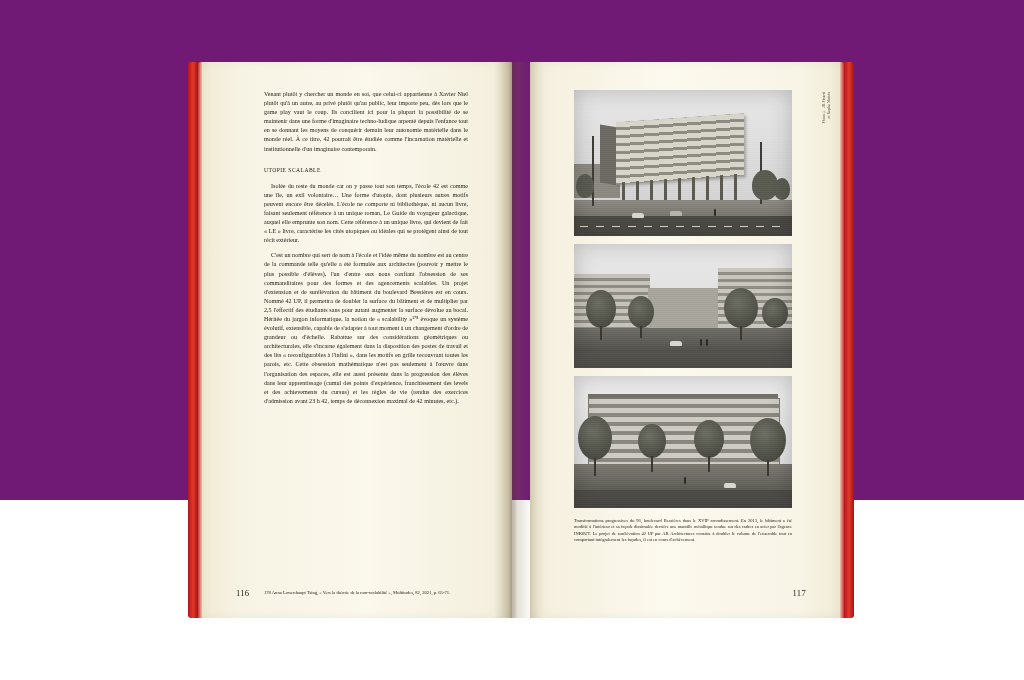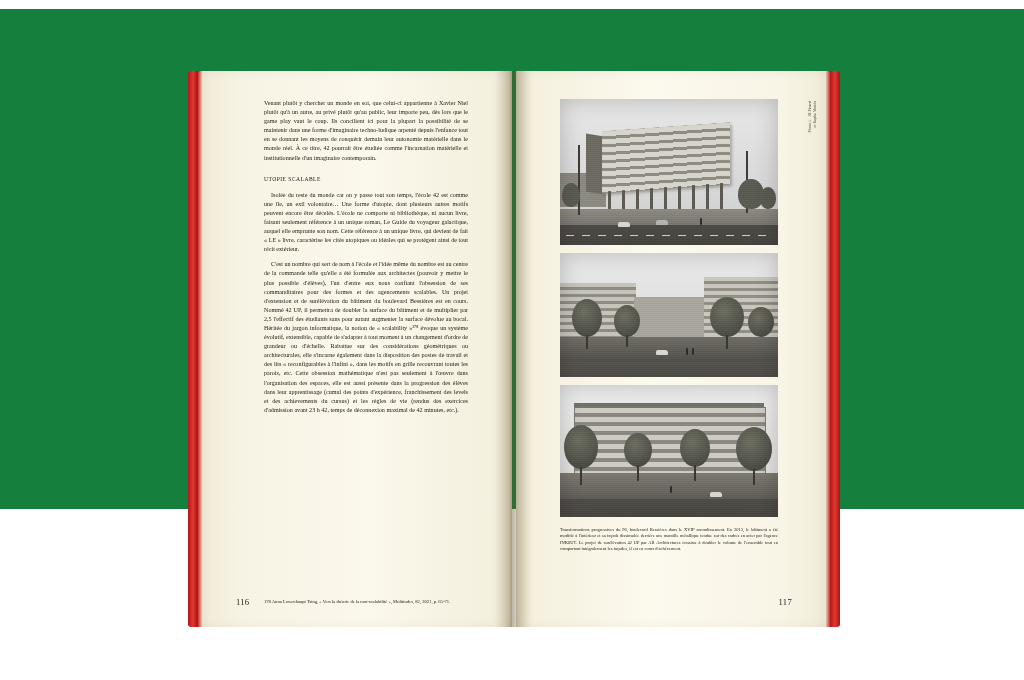--- a/index.html
+++ b/index.html
@@ -11,22 +11,21 @@
     width: 1024px;
     height: 680px;
     overflow: hidden;
     font-family: "Liberation Serif", serif;
   }
 
   #stage {
     position: relative;
     width: 1024px;
     height: 500px;
-    background: #15803d;
-    margin-top: 9px;
+    background: #701a75;
   }
 
   
   .book {
     position: absolute;
     left: 198px;
     top: 62px;
     width: 628px;
     height: 556px;
   }
@@ -41,21 +40,21 @@
 
   .page-left {
     left: 0;
     width: 314px;
     background: linear-gradient(to right, #e6dfc8 0px, #f2ecd8 12px, #f7f3e4 40px, #fbf8ec 170px, #f4efdd 300px, #eee7d2 314px);
     border-radius: 3px 0 0 3px;
     box-shadow: inset -10px 0 18px -12px rgba(90,75,40,0.45);
   }
 
   .page-right {
-    left: 318px;
+    left: 332px;
     width: 314px;
     background: linear-gradient(to left, #e8e1ca 0px, #f3eeda 14px, #f8f4e6 46px, #fcf9ee 180px, #f5f0de 300px, #ede6d0 314px);
     border-radius: 0 3px 3px 0;
     box-shadow: inset 10px 0 18px -12px rgba(90,75,40,0.45);
   }
 
   
   .edge {
     position: absolute;
     top: 0;

